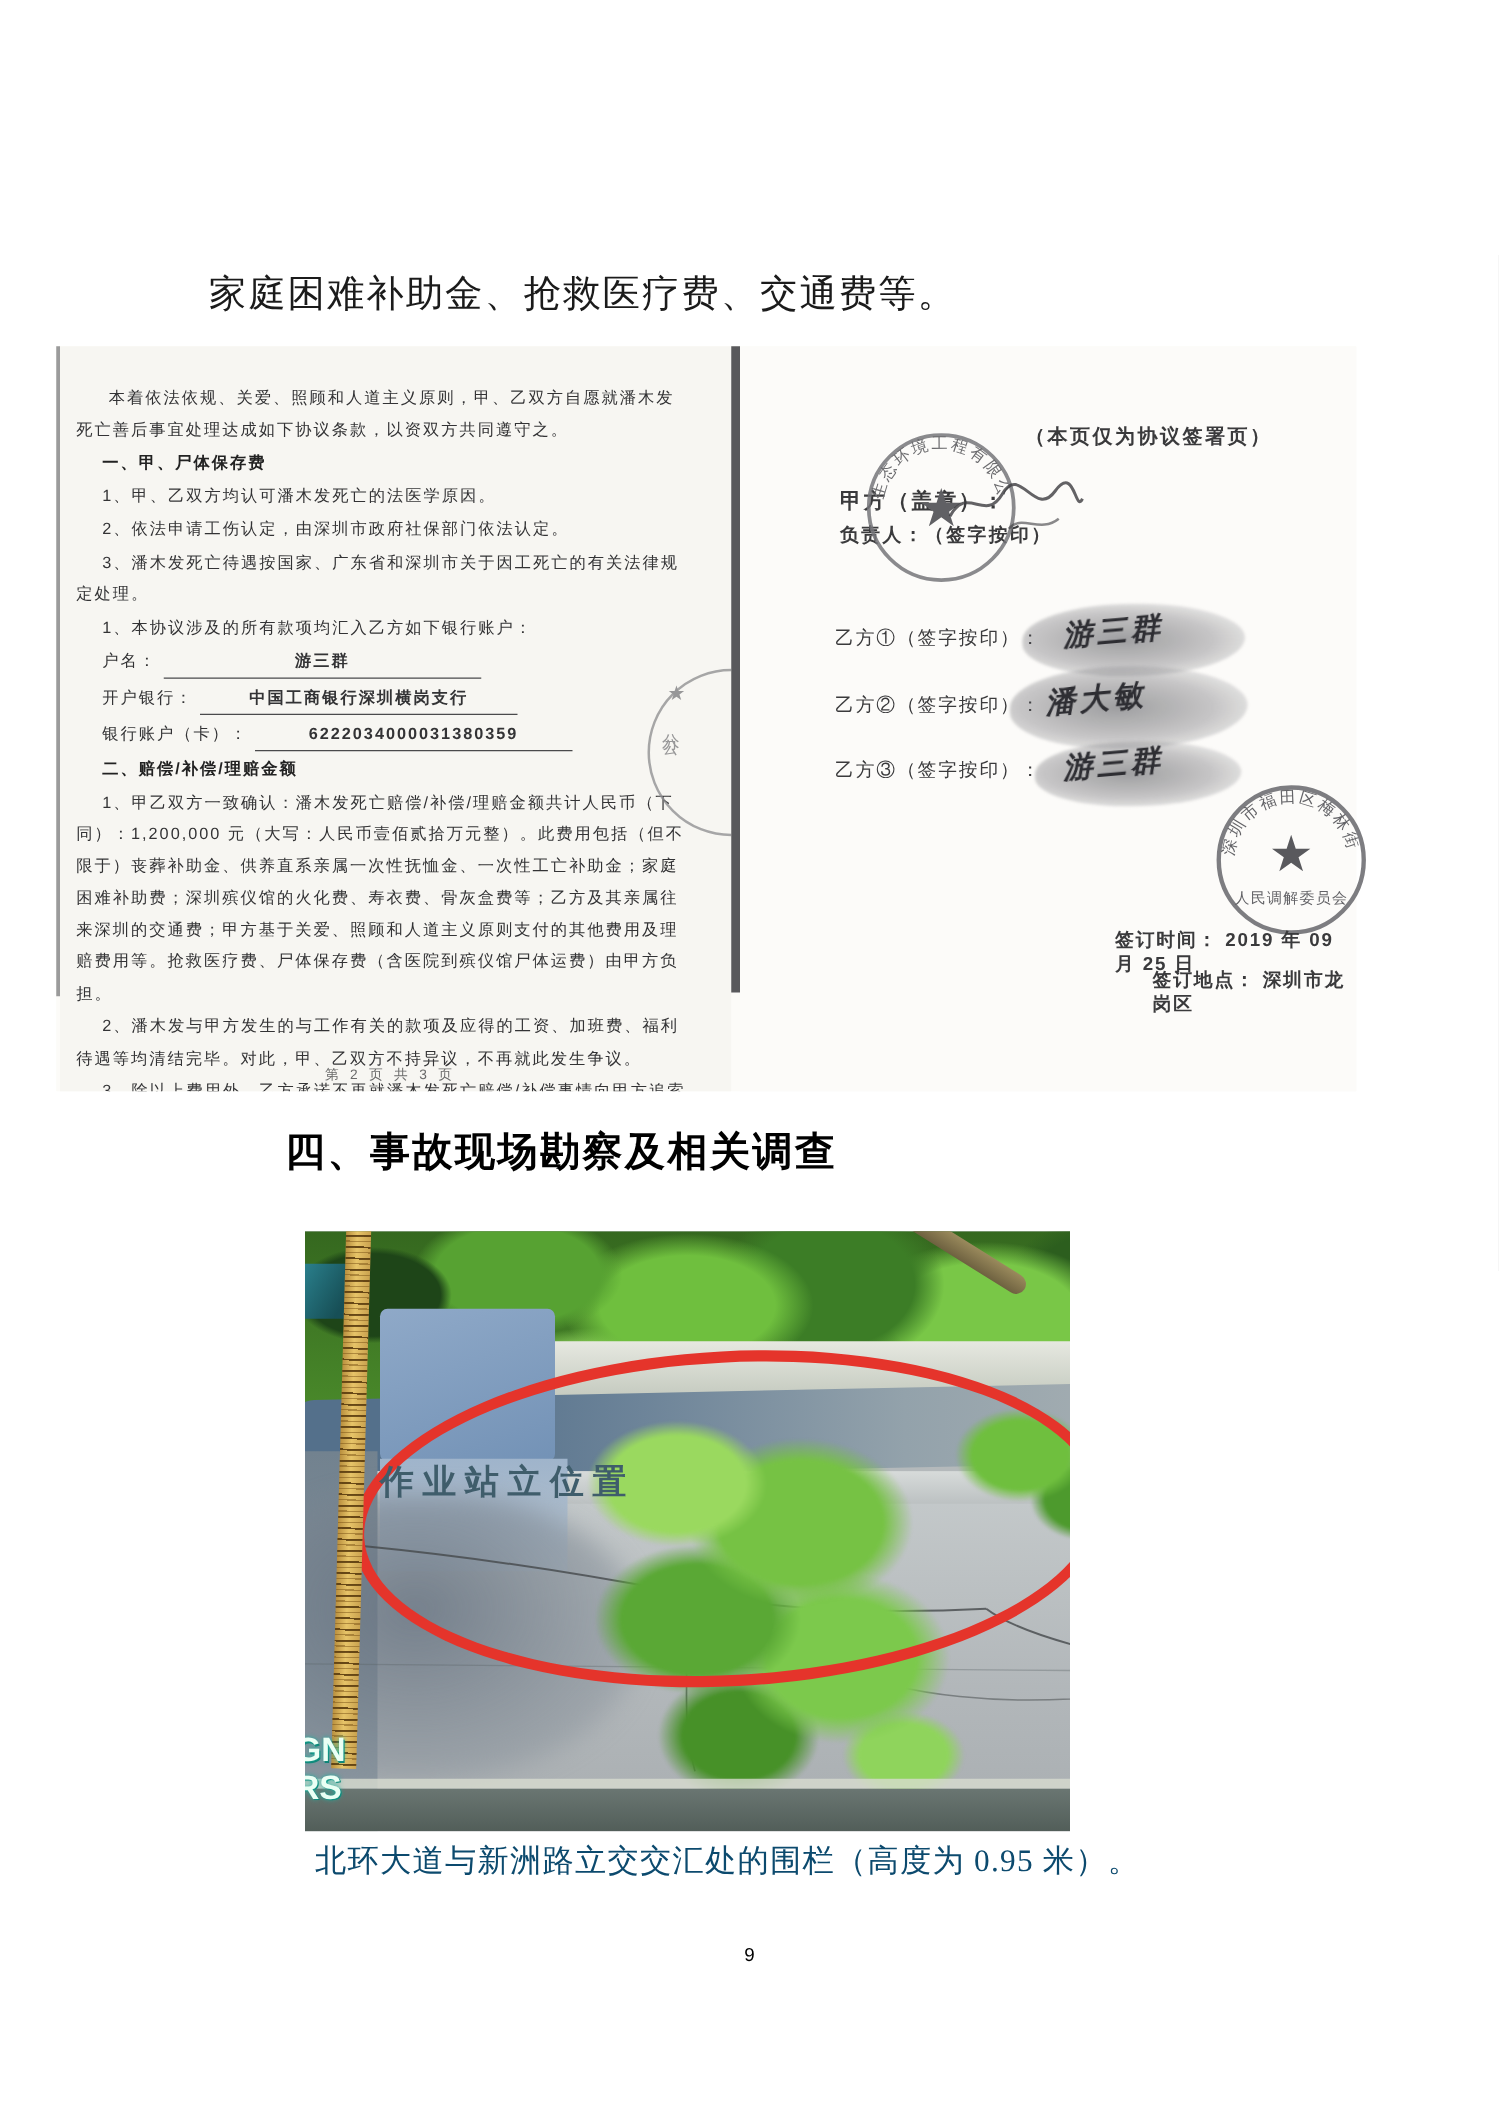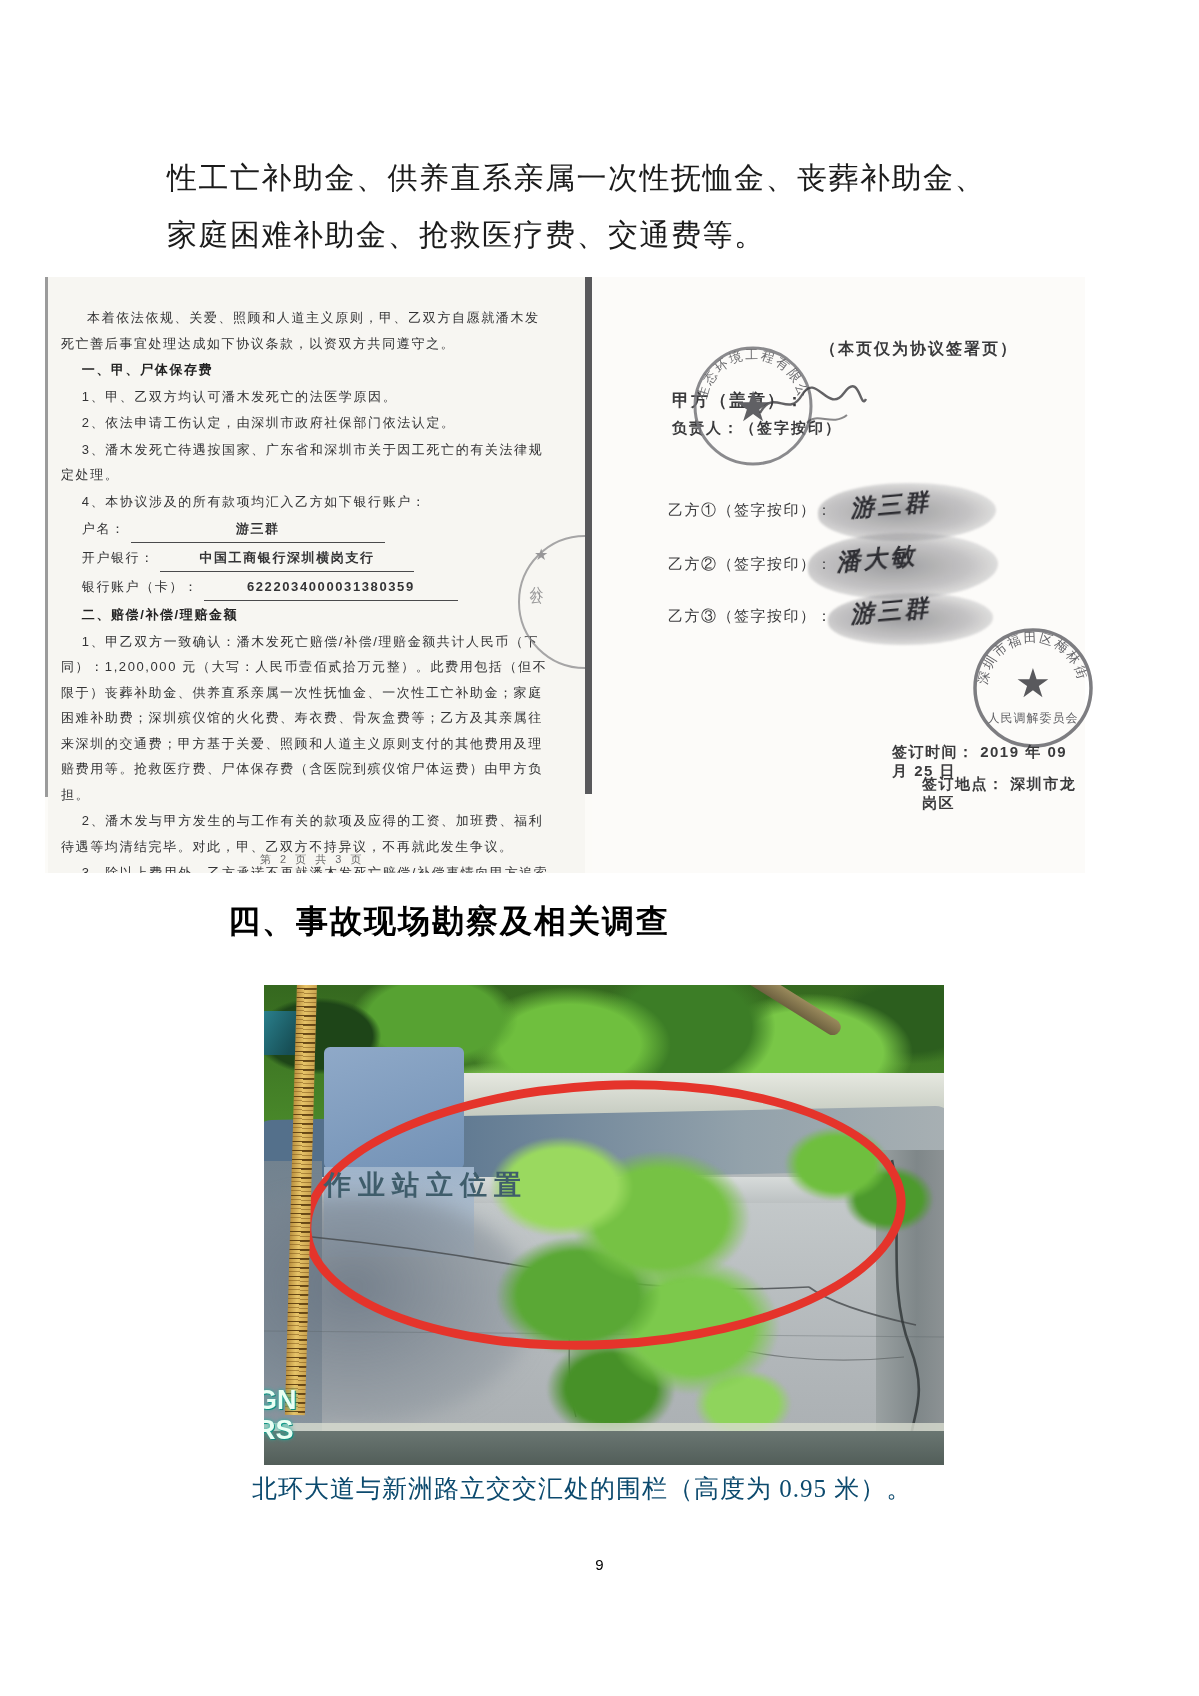--- a/index.html
+++ b/index.html
@@ -51,21 +51,21 @@
   .sr-place{position:absolute;left:330px;top:498px;font-size:15px;letter-spacing:1.5px;}
   .scribble{position:absolute;}
 
   
   .sec-heading{position:absolute;left:228px;top:900px;margin:0;font-family:"Liberation Sans","DejaVu Sans",sans-serif;
       font-size:32px;font-weight:bold;letter-spacing:2px;color:#000;}
   .sub-heading{position:absolute;left:236px;top:950px;margin:0;font-size:28px;font-weight:normal;
       letter-spacing:5px;color:#111;}
 
   
-  .photo{position:absolute;left:264px;top:985px;width:680px;height:480px;overflow:hidden;background:#b4b9bb;}
+  .photo{position:absolute;left:244px;top:985px;width:612px;height:480px;overflow:hidden;background:#b4b9bb;}
   .ph-foliage-top{position:absolute;left:0;top:0;width:680px;height:170px;
       background:
         radial-gradient(ellipse 90px 55px at 8% 30%, #1e4518 0 60%, rgba(0,0,0,0) 70%),
         radial-gradient(ellipse 120px 70px at 25% 20%, #57a232 0 55%, rgba(0,0,0,0) 70%),
         radial-gradient(ellipse 140px 80px at 45% 35%, #6fbf3e 0 50%, rgba(0,0,0,0) 72%),
         radial-gradient(ellipse 120px 90px at 62% 25%, #3c7d26 0 55%, rgba(0,0,0,0) 75%),
         radial-gradient(ellipse 150px 85px at 80% 40%, #79c747 0 50%, rgba(0,0,0,0) 70%),
         radial-gradient(ellipse 110px 60px at 95% 20%, #2c5e1e 0 55%, rgba(0,0,0,0) 75%),
         radial-gradient(ellipse 140px 60px at 35% 70%, #8fd45c 0 45%, rgba(0,0,0,0) 70%),
         radial-gradient(ellipse 160px 70px at 70% 75%, #5aa835 0 50%, rgba(0,0,0,0) 72%),
@@ -124,34 +124,33 @@
   
   .caption{position:absolute;left:252px;top:1472px;margin:0;font-size:25px;letter-spacing:1px;color:#0c4a6e;white-space:nowrap;}
   .pageno{position:absolute;left:0;top:1556px;width:1199px;text-align:center;
       font-family:"Liberation Sans",sans-serif;font-size:15px;color:#000;}
 </style>
 </head>
 <body>
 
 <div class="page">
 
-  <p class="intro l1">性工亡补助金、供养直系亲属一次性抚恤金、丧葬补助金、</p>
   <p class="intro l2">家庭困难补助金、抢救医疗费、交通费等。</p>
 
   <div class="scan">
     <div class="scan-edge"></div>
 
     <div class="scan-left">
       <div class="col">
         <p class="sp indent2">本着依法依规、关爱、照顾和人道主义原则，甲、乙双方自愿就潘木发死亡善后事宜处理达成如下协议条款，以资双方共同遵守之。</p>
         <p class="sp bold indent1">一、甲、尸体保存费</p>
         <p class="sp indent1">1、甲、乙双方均认可潘木发死亡的法医学原因。</p>
         <p class="sp indent1">2、依法申请工伤认定，由深圳市政府社保部门依法认定。</p>
         <p class="sp indent1">3、潘木发死亡待遇按国家、广东省和深圳市关于因工死亡的有关法律规定处理。</p>
-        <p class="sp indent1">4、本协议涉及的所有款项均汇入乙方如下银行账户：</p>
+        <p class="sp indent1">1、本协议涉及的所有款项均汇入乙方如下银行账户：</p>
         <p class="field">
           <span>户名：</span>
           <span class="uline">游三群</span>
         </p>
         <p class="field">
           <span>开户银行：</span>
           <span class="uline">中国工商银行深圳横岗支行</span>
         </p>
         <p class="field">
           <span>银行账户（卡）：</span>

